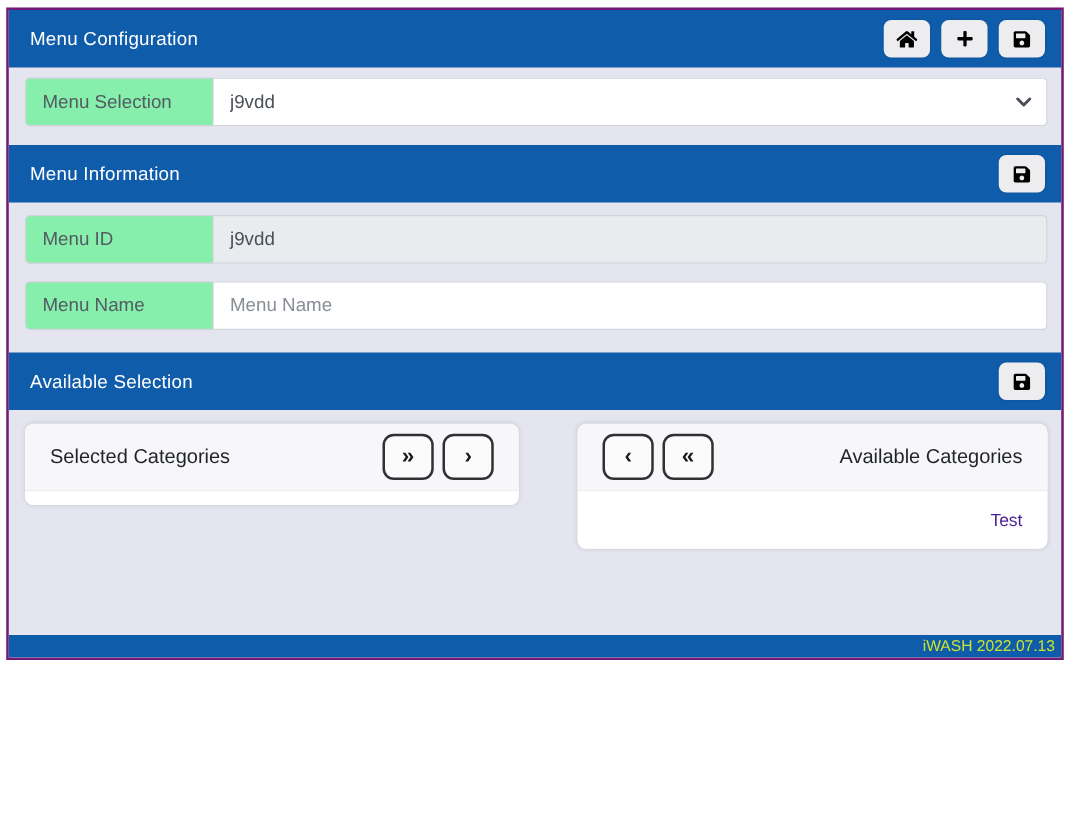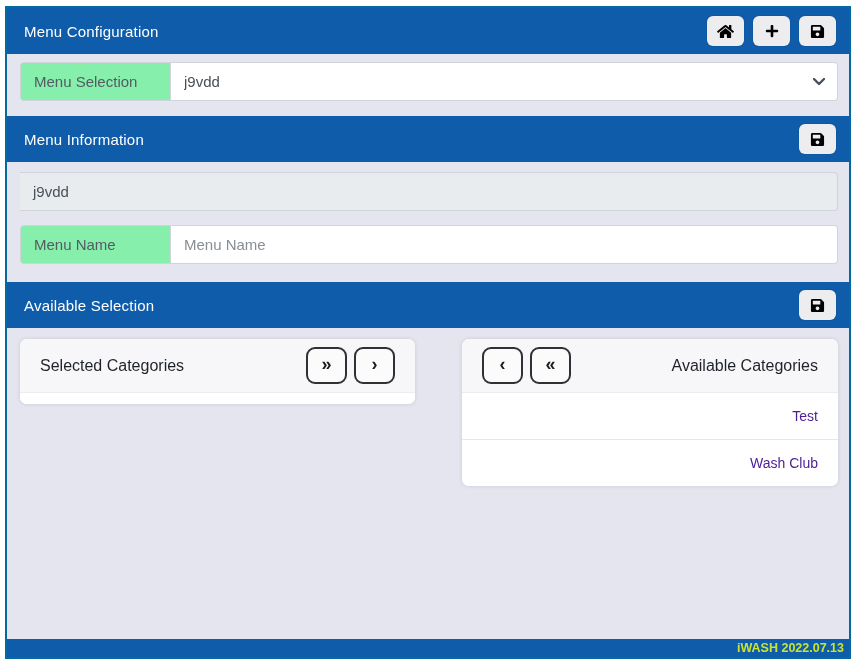--- a/index.html
+++ b/index.html
@@ -5,23 +5,23 @@
   html,body { margin:0; padding:0; }
   body {
     width:865px; height:665px;
     background:#ffffff;
     font-family:"Liberation Sans", sans-serif;
     position:relative;
     overflow:hidden;
   }
   .frame {
     position:absolute; left:5px; top:6px;
-    width:846px; height:653px;
+    width:846px; height:522px;
     box-sizing:border-box;
-    border:2px solid #0369a1;
+    border:2px solid #701a75;
     background:#e5e5ef;
     display:flex; flex-direction:column;
     overflow:hidden;
   }
   
   .bar {
     background:#0f5caa;
     height:46px; flex:0 0 46px;
     display:flex; align-items:center; justify-content:space-between;
     padding:0 13px 0 17px;
@@ -126,21 +126,21 @@
     font-size:14px; color:#4c1d95;
   }
   .list-row + .list-row { border-top:1px solid #e4e7ea; }
   
   .footer {
     margin-top:auto;
     background:#0f5caa; height:18px; flex:0 0 18px;
     display:flex; align-items:center; justify-content:flex-end;
     padding:0 5px;
   }
-  .footer-badge { color:#c9e42f; font-size:12.5px; font-weight:bold;margin-left:20px; }
+  .footer-badge { color:#c9e42f; font-size:12.5px; font-weight:normal;margin-left:20px; }
 </style>
 </head>
 <body>
 
 <div class="frame">
 
   <div class="bar">
     <span class="bar-title">Menu Configuration</span>
     <div class="toolbar">
       <button class="tool-btn">
@@ -187,20 +187,21 @@
             <svg width="15" height="15" viewBox="0 0 448 512">
               <path fill="#000000" d="M433.941 129.941l-83.882-83.882A48 48 0 0 0 316.118 32H48C21.49 32 0 53.49 0 80v352c0 26.51 21.49 48 48 48h352c26.51 0 48-21.49 48-48V163.882a48 48 0 0 0-14.059-33.941zM224 416c-35.346 0-64-28.654-64-64 0-35.346 28.654-64 64-64s64 28.654 64 64c0 35.346-28.654 64-64 64zm96-304.52V212c0 6.627-5.373 12-12 12H76c-6.627 0-12-5.373-12-12V108c0-6.627 5.373-12 12-12h228.52c3.183 0 6.235 1.264 8.485 3.515l3.48 3.48A11.996 11.996 0 0 1 320 111.48z"></path>
             </svg>
           </span>
       </button>
     </div>
   </div>
 
   <div class="form-row row-id">
     <div class="input-group">
+      <span class="ig-label">Menu ID</span>
       <span class="ig-value">j9vdd</span>
     </div>
   </div>
 
   <div class="form-row row-name">
     <div class="input-group">
       <span class="ig-label">Menu Name</span>
       <input class="ig-input" type="text" placeholder="Menu Name" style="">
     </div>
   </div>
@@ -243,21 +244,20 @@
             <span>‹</span>
           </button>
           <button class="arrow-btn">
             <span>«</span>
           </button>
         </div>
         <span class="panel-title">Available Categories</span>
       </div>
       <div class="list-rows">
           <div class="list-row">Test</div>
-          <div class="list-row">Wash Club</div>
         </div>
     </div>
 
   </div>
 
   <div class="footer">
     <span class="footer-badge">iWASH 2022.07.13</span>
   </div>
 
 </div>

